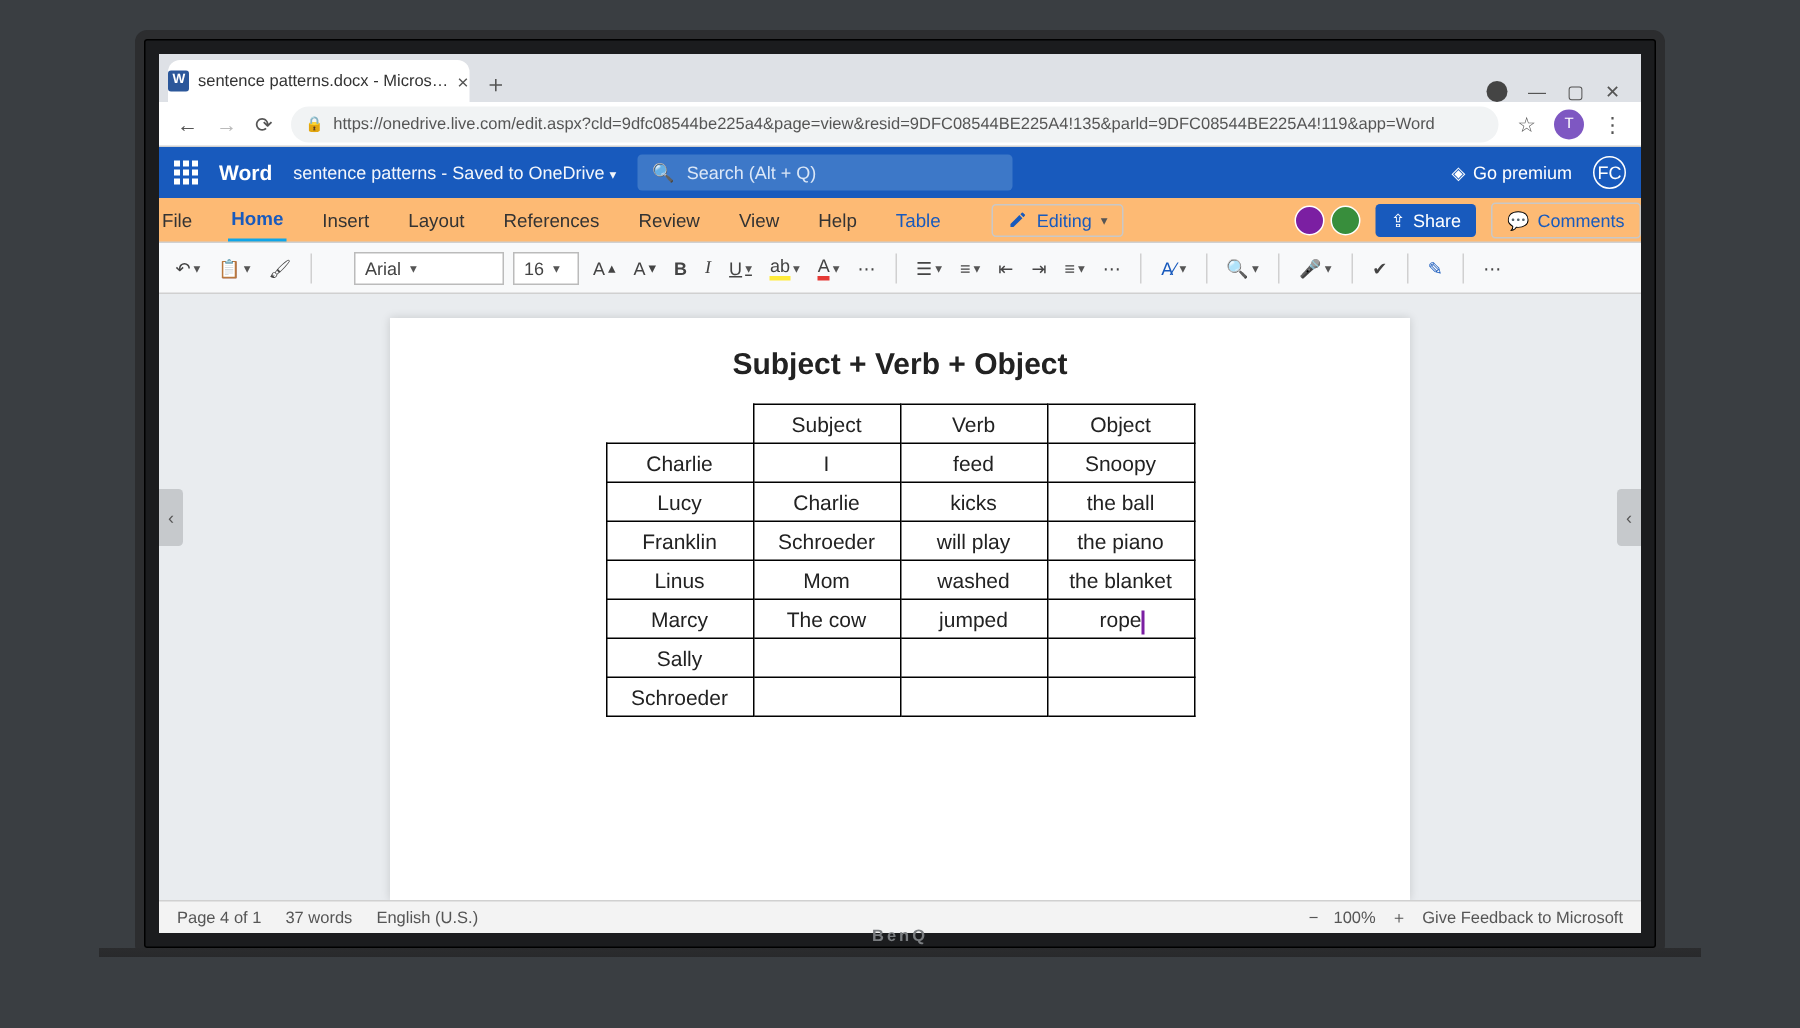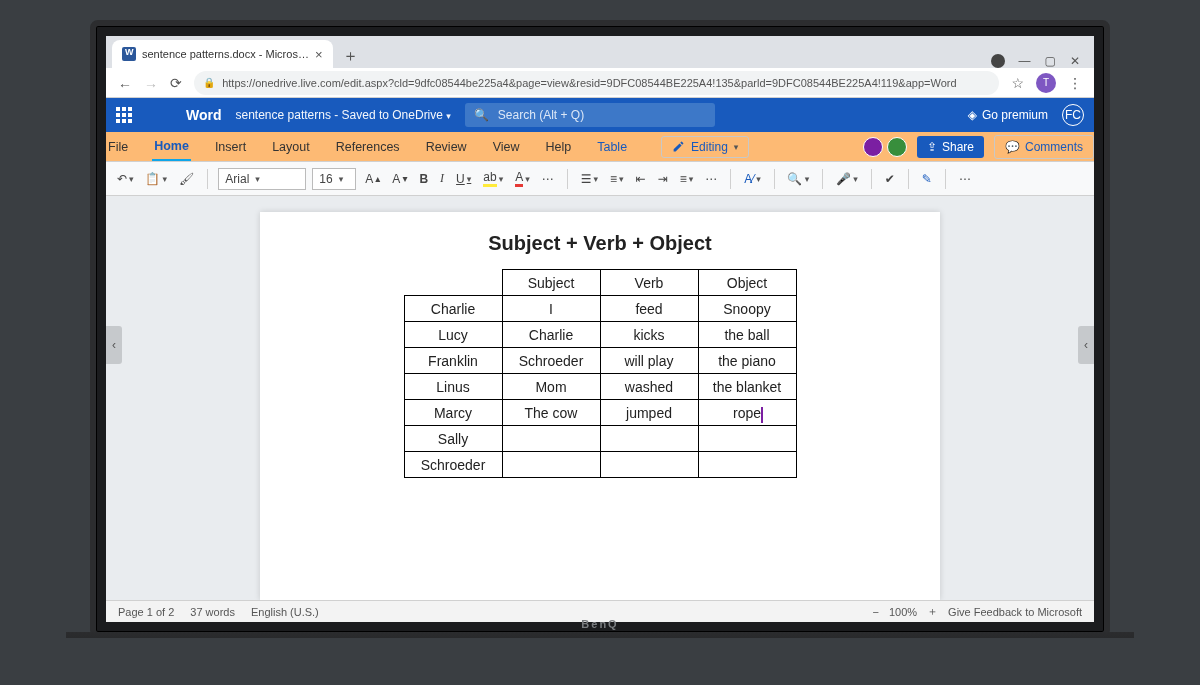--- a/index.html
+++ b/index.html
@@ -1,38 +1,38 @@
 <!DOCTYPE html>
 <html><head>
 <meta charset="utf-8">
 <style>
   * { margin:0; padding:0; box-sizing:border-box; font-family: "Segoe UI", Arial, sans-serif; }
   body { background:#3a3e42; display:flex; justify-content:center; align-items:flex-start; padding-top:0; }
   .monitor-frame { width:1020px; height:618px; margin:20px auto 0; background:#1b1c1e; border:6px solid #2c2d2f; border-radius:8px; padding:10px; position:relative; box-shadow:inset 0 0 0 1px #000; }
   .screen { width:100%; height:100%; background:#dee2e6; display:flex; flex-direction:column; font-size:12px; color:#222; }
   
   .tab-strip { height:32px; background:#dee1e6; display:flex; align-items:flex-end; padding-left:6px; }
-  .tab { background:#fff; height:28px; border-radius:8px 8px 0 0; display:flex; align-items:center; padding:0 10px; gap:6px; font-size:11px; color:#333; min-width:185px; position:relative; }
+  .tab { background:#fff; height:28px; border-radius:8px 8px 0 0; display:flex; align-items:center; padding:0 0; gap:6px; font-size:11px; color:#333; min-width:185px; position:relative; }
   .tab .favicon { width:14px; height:14px; background:#2b579a; border-radius:2px; position:relative; }
   .tab .favicon::after{content:"W"; color:#fff; font-size:9px; font-weight:bold; position:absolute; left:3px; top:0;}
   .tab .close { font-size:13px; color:#555; }
   .newtab { width:24px; height:24px; display:flex; align-items:center; justify-content:center; color:#555; font-size:16px; margin-left:6px; }
   .win-controls { margin-left:auto; display:flex; gap:14px; padding:6px 14px 0; color:#555; font-size:12px; }
   .win-controls .dark-circ{ width:14px;height:14px;border-radius:50%;background:#444;}
   
   .addr-row { height:30px; background:#fff; border-bottom:1px solid #d0d0d0; display:flex; align-items:center; gap:12px; padding:0 12px; }
   .addr-row .navbtn { color:#555; font-size:14px; }
   .url-bar { flex:1; background:#f1f3f4; border-radius:14px; height:24px; display:flex; align-items:center; padding:0 10px; font-size:11px; color:#555; gap:6px; }
   .url-bar .lock{font-size:10px;}
   .avatar { width:20px; height:20px; border-radius:50%; background:#7e57c2; color:#fff; font-size:10px; display:flex; align-items:center; justify-content:center; }
   
   .word-header { background:#185abd; color:#fff; height:34px; display:flex; align-items:center; padding:0 10px; gap:14px; font-size:12px; }
   .waffle { width:16px; height:16px; display:grid; grid-template-columns:repeat(3,4px); grid-template-rows:repeat(3,4px); gap:2px; }
   .waffle span{background:#fff;}
-  .word-header .title{font-weight:600; font-size:14px;margin-left:40px;}
+  .word-header .title{font-weight:600; font-size:14px;}
   .word-header .docname{font-size:12px; opacity:.95;}
   .search-box { background:#3d78c8; height:24px; border-radius:3px; display:flex; align-items:center; padding:0 10px; gap:8px; min-width:250px; color:#dbe7f7; font-size:12px; }
   .word-header .spacer{flex:1;}
   .premium{display:flex;align-items:center;gap:5px;font-size:12px;}
   .fc{ width:22px;height:22px;border-radius:50%;border:1px solid #fff;display:flex;align-items:center;justify-content:center;font-size:12px;}
   
   .ribbon-tabs { background:#fdba74; border-bottom:1px solid #d0d0d0; height:30px; display:flex; align-items:center; padding:0 0; gap:22px; font-size:12.5px; color:#333; }
   .ribbon-tabs .rtab{padding:6px 2px;}
   .ribbon-tabs .rtab.active{border-bottom:2px solid #0ea5e9; color:#185abd; font-weight:600;}
   .ribbon-tabs .table-tab{color:#185abd;}
@@ -42,21 +42,21 @@
   .presence{display:flex;gap:4px;}
   .presence .p{width:20px;height:20px;border-radius:50%;border:1.5px solid #fff;}
   .p1{background:#7b1fa2;border-color:#7b1fa2;} .p2{background:#388e3c;border-color:#388e3c;}
   .share-btn{ background:#185abd; color:#fff; padding:4px 10px; border-radius:3px; display:flex; align-items:center; gap:5px; font-size:12px;}
   .comments-btn{ border:1px solid #c8c8c8; padding:4px 10px; border-radius:3px; display:flex; align-items:center; gap:5px; font-size:12px; color:#185abd;}
   
   .toolbar { background:#f8f9fa; border-bottom:1px solid #d0d0d0; height:34px; display:flex; align-items:center; padding:0 8px; gap:6px; color:#444; font-size:12px;}
   .toolbar .sep{width:1px;height:20px;background:#d0d0d0; margin:0 4px;}
   .toolbar .btn{display:flex;align-items:center;gap:2px;padding:0 3px;}
   .font-sel{ border:1px solid #bbb; background:#fff; height:22px; display:flex; align-items:center; padding:0 6px; font-size:12px; gap:6px;}
-  .font-sel.name{width:88px;} .font-sel.size{width:44px;}
+  .font-sel.name{width:100px;margin-left:18px;} .font-sel.size{width:44px;}
   .caret{font-size:9px;color:#555;}
   .toolbar .b{font-weight:700;} .toolbar .i{font-style:italic;font-family:serif;} .toolbar .u{text-decoration:underline;}
   .clr-bar{border-bottom:3px solid;}
   
   .canvas-area{ flex:1; background:#e9ecef; position:relative; display:flex; justify-content:center; overflow:hidden;}
   .page { background:#fff; width:680px; margin-top:16px; padding:20px 40px 40px; box-shadow:0 0 6px rgba(0,0,0,.15);}
   .page h1{ text-align:center; font-size:20px; font-weight:700; font-family:Arial; margin-bottom:14px;}
   table.doc { border-collapse:collapse; margin:0 auto;}
   table.doc td{ border:1px solid #000; padding:4px 10px; text-align:center; font-size:14px; font-family:Arial; height:26px; min-width:98px;}
   table.doc td.noborder{border:none;}
@@ -270,21 +270,21 @@
                 <td></td>
                 <td></td>
                 <td></td>
               </tr>
             </tbody>
       </table>
     </div>
   </div>
 
   <div class="status-bar">
-    <span>Page 1 of 2</span>
+    <span>Page 4 of 1</span>
     <span>37 words</span>
     <span>English (U.S.)</span>
     <div class="right">
       <span>−</span>
       <span>100%</span>
       <span>＋</span>
       <span>Give Feedback to Microsoft</span>
     </div>
   </div>
  </div>

